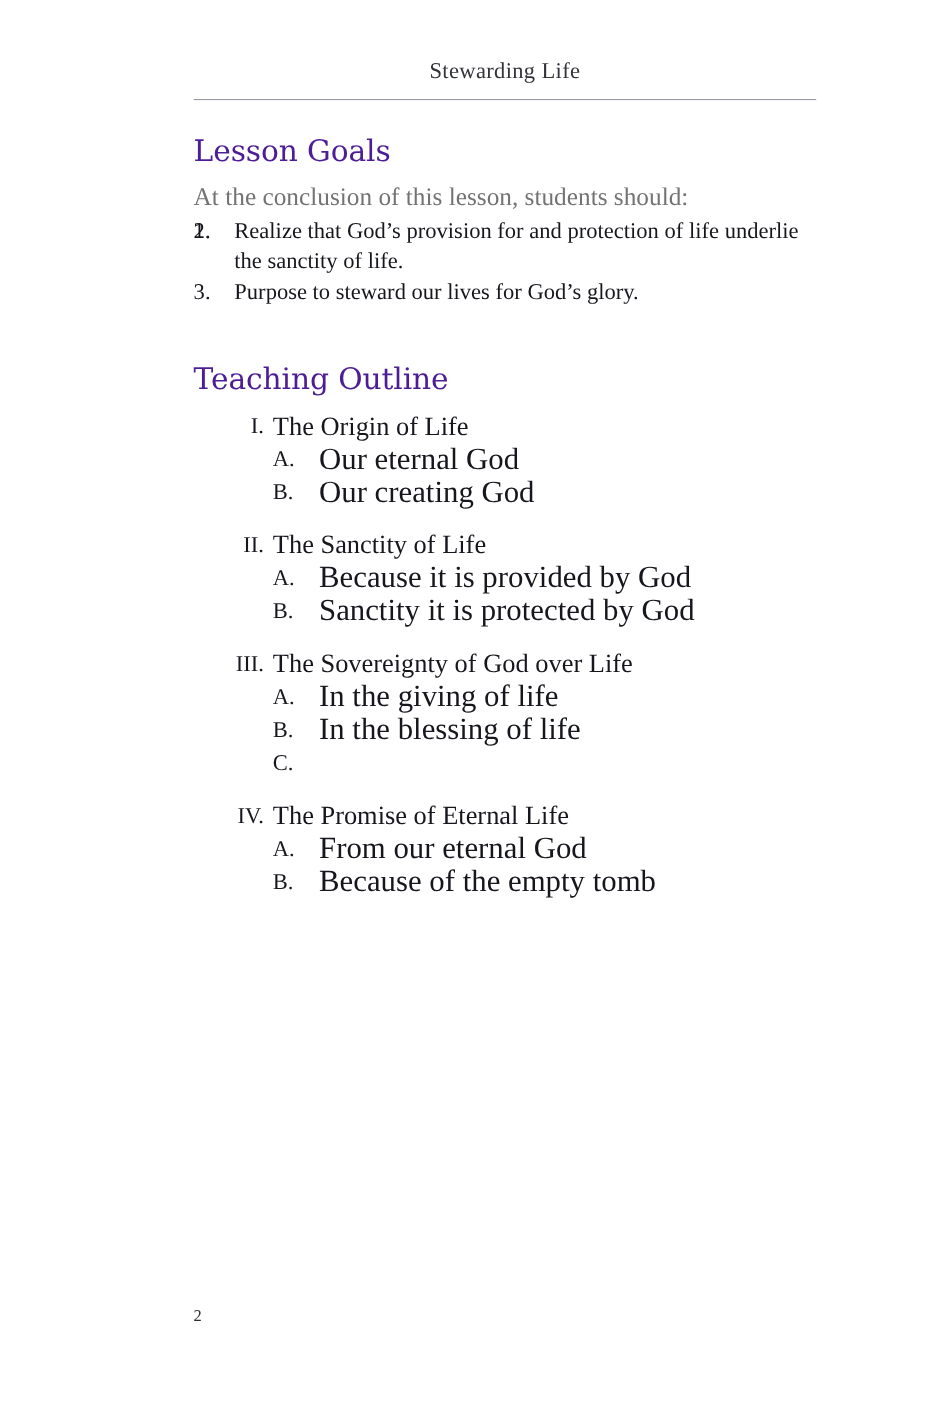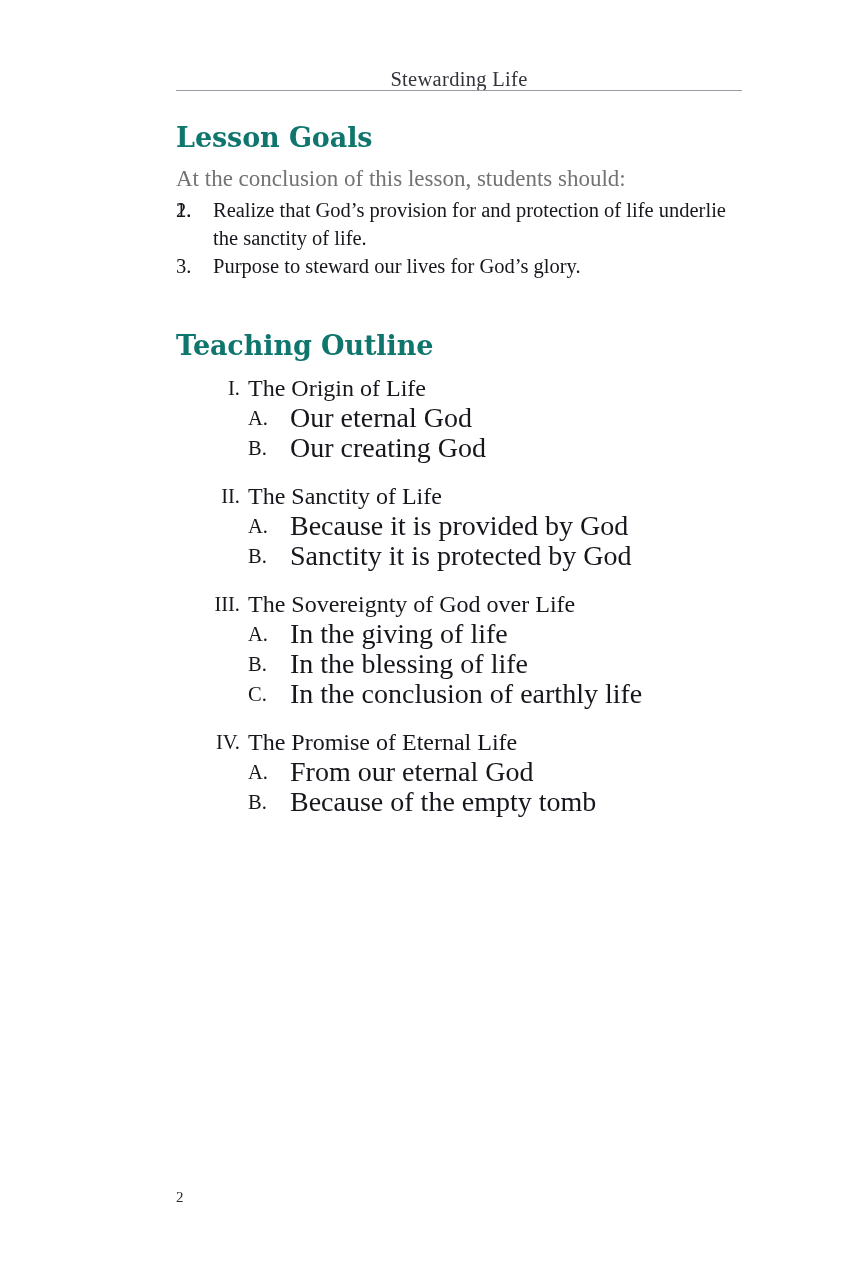--- a/index.html
+++ b/index.html
@@ -20,21 +20,21 @@
     margin: 0 auto;
     background: #ffffff;
     overflow: hidden;
     box-sizing: border-box;
   }
 
   
   .running-head {
     position: absolute;
     left: 176px;
-    top: 67px;
+    top: 53px;
     width: 566px;
     text-align: center;
     font-family: "Liberation Serif", "DejaVu Serif", serif;
     font-size: 20.5px;
     letter-spacing: 0.3px;
     color: #33333b;
     line-height: 1.2;
   }
   .head-rule {
     position: absolute;
@@ -49,25 +49,25 @@
   .content {
     position: absolute;
     left: 176px;
     top: 122px;
     width: 580px;
   }
 
   h1.section-title {
     margin: 0;
     font-family: "DejaVu Serif", "Liberation Serif", serif;
-    font-weight: 700;
+    font-weight: 400;
     font-size: 27px;
     line-height: 1.15;
     letter-spacing: -0.1px;
-    color: #0f766e;
+    color: #4c1d95;
   }
   h1.section-title.teaching {
     margin-top: 0;
   }
 
   .lead {
     margin: 10px 0 0 0;
     font-size: 23px;
     line-height: 1.38;
     color: #737373;
@@ -240,21 +240,20 @@
             <li>
               <span class="letter">A.</span>
               <span class="sub-text">In the giving of life</span>
             </li>
             <li>
               <span class="letter">B.</span>
               <span class="sub-text">In the blessing of life</span>
             </li>
             <li>
               <span class="letter">C.</span>
-              <span class="sub-text">In the conclusion of earthly life</span>
             </li>
           </ul>
         </div>
 
         <div class="outline-group">
           <div class="outline-main">
             <span class="numeral">IV.</span>
             <span class="main-text">The Promise of Eternal Life</span>
           </div>
           <ul class="outline-subs">

